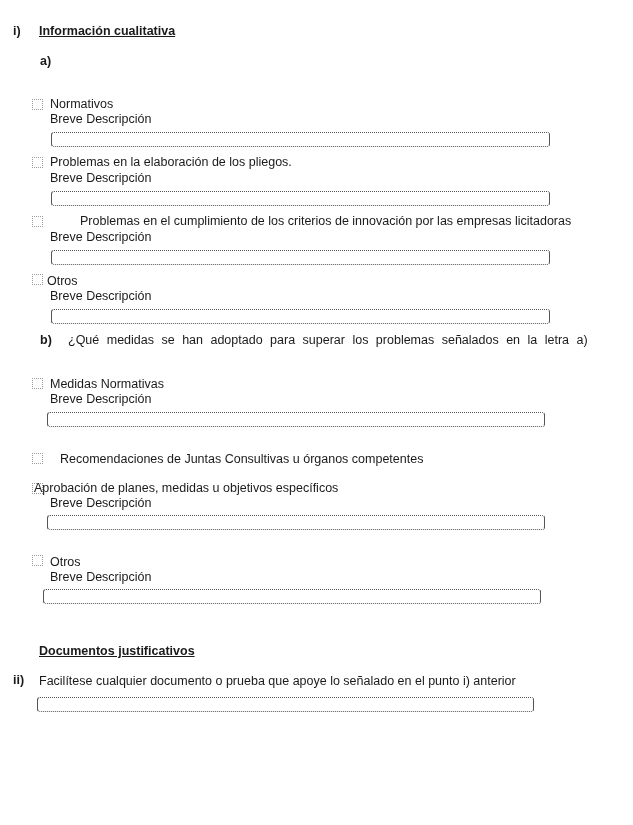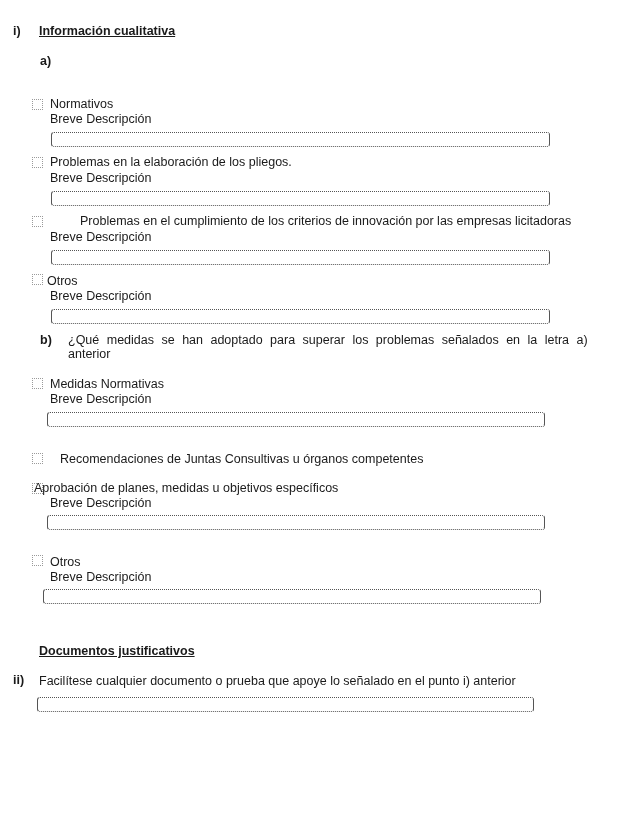--- a/index.html
+++ b/index.html
@@ -51,21 +51,20 @@
 <div class="field" style="left:51px;top:250px;width:499px;"></div>
 
 <div class="cb" style="left:32px;top:274px;"></div>
 <span class="lbl" style="left:47px;top:274px;">Otros</span>
 <span class="lbl" style="left:50px;top:289px;">Breve Descripción</span>
 <div class="field" style="left:51px;top:309px;width:499px;"></div>
 
 <span class="abs q-letter" style="left:40px;top:333px;">b)</span>
 <div class="abs q-text" style="left:60px;top:333px;width:530px;text-align:justify;margin-left:8px;">
   <div style="word-spacing:4px;">¿Qué medidas se han adoptado para superar los problemas señalados en la letra a)</div>
-  <div>anterior</div>
 </div>
 
 <div class="cb" style="left:32px;top:378px;"></div>
 <span class="lbl" style="left:50px;top:377px;">Medidas Normativas</span>
 <span class="lbl" style="left:50px;top:392px;">Breve Descripción</span>
 <div class="field" style="left:47px;top:412px;width:498px;"></div>
 
 <div class="cb" style="left:32px;top:453px;"></div>
 <span class="lbl" style="left:60px;top:452px;">Recomendaciones de Juntas Consultivas u órganos competentes</span>
 

